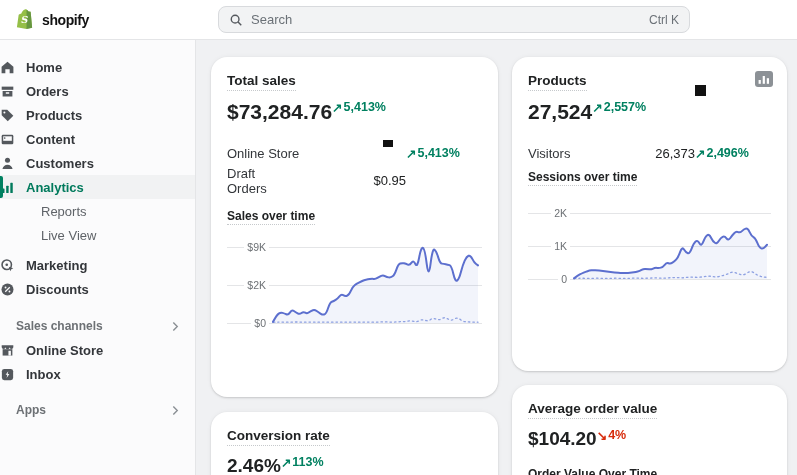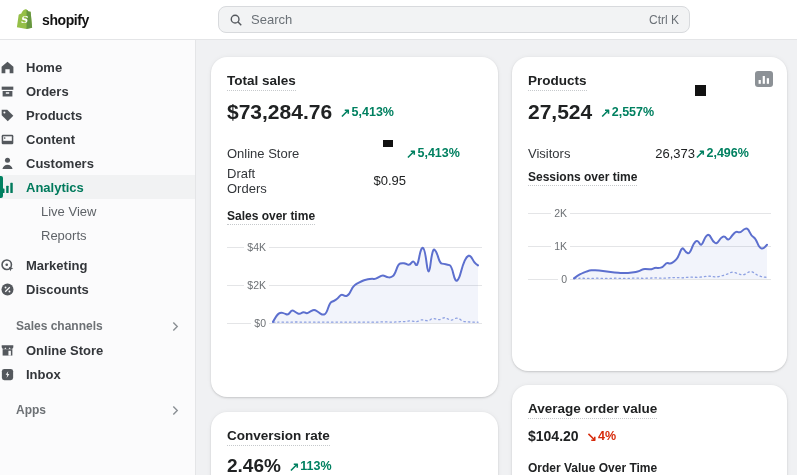--- a/index.html
+++ b/index.html
@@ -37,21 +37,21 @@
   .gap6 { height:6px; } .gap13 { height:13px; } .gap12 { height:12px; }
 
   
   .main { position:absolute; left:196px; top:40px; width:601px; height:435px;
     background:#f0f1f3; }
   .card { position:absolute; background:#fff; border-radius:16px; overflow:hidden;
     box-shadow:0 0 5px rgba(23,24,24,.05), 0 1px 2px rgba(0,0,0,.15);
     padding:14px 16px; }
   .card-title { display:inline-block; font-size:13.5px; font-weight:700; color:#202223;
     border-bottom:1.5px dotted #c6c9cc; padding-bottom:2px; cursor:pointer; }
-  .big-row { margin-top:9px; display:flex; align-items:center; gap:8px; }
+  .big-row { margin-top:9px; display:flex; align-items:flex-start; }
   .big-val { font-size:21px; font-weight:700; color:#202223; }
   .chg { font-size:12.5px; font-weight:700; display:inline-flex; gap:1px; }
   .chg.up { color:#008060; } .chg.down { color:#d72c0d; }
   .metric-row { margin-top:0; height:27px; display:flex; align-items:center; font-size:13px; }
   .metric-row .m-lbl { flex:1; color:#33363a; }
   .metric-row .m-val { width:110px; text-align:right; color:#202223; }
   .metric-row .m-chg { width:76px; text-align:right; }
   .rows { margin-top:16px; }
   .sub-title { display:inline-block; font-size:12px; font-weight:700; color:#202223;
     border-bottom:1.5px dotted #c6c9cc; padding-bottom:1px; }
@@ -129,24 +129,24 @@
   </div>
   <div class="nav-item active">
     <svg viewBox="0 0 16 16">
         <rect x="2.2" y="9" width="2.6" height="4.8" rx="0.6"></rect>
         <rect x="6.6" y="6" width="2.6" height="7.8" rx="0.6"></rect>
         <rect x="11" y="3" width="2.6" height="10.8" rx="0.6"></rect>
       </svg>
     <span class="lbl">Analytics</span>
   </div>
   <div class="nav-item sub">
+    <span class="lbl">Reports</span>
+  </div>
+  <div class="nav-item sub">
     <span class="lbl">Live View</span>
-  </div>
-  <div class="nav-item sub">
-    <span class="lbl">Reports</span>
   </div>
   <div class="gap6"></div>
   <div class="nav-item">
     <svg viewBox="0 0 16 16">
         <circle cx="7.2" cy="7.2" r="5" fill="none" stroke="#54585d" stroke-width="1.7"></circle>
         <circle cx="7.2" cy="7.2" r="1.4"></circle>
         <path d="M9.4 9.4 14.2 11l-2.1 1-1 2.1Z"></path>
       </svg>
     <span class="lbl">Marketing</span>
   </div>
@@ -217,21 +217,21 @@
     </div>
     <div style="margin-top:12px;">
       <span class="sub-title">Sales over time</span>
     </div>
     <div class="chart chart-sales">
         <div class="gridline" style="top: 88px;"></div>
         <div class="tick" style="top: 88px;"><span>$0</span></div>
         <div class="gridline" style="top: 49.8182px;"></div>
         <div class="tick" style="top: 49.8182px;"><span>$2K</span></div>
         <div class="gridline" style="top: 11.6364px;"></div>
-        <div class="tick" style="top: 11.6364px;"><span>$4K</span></div>
+        <div class="tick" style="top: 11.6364px;"><span>$9K</span></div>
         <svg viewBox="0 0 255 100" width="255" height="100">
           <path d="M46,87.23636363636363 Q49.7962962962963,87.14090909090909 51.69444444444444,87.09318181818182 Q53.592592592592595,87.04545454545455 55.49074074074074,87.09318181818182 Q57.388888888888886,87.14090909090909 59.28703703703704,87.18863636363636 Q61.18518518518518,87.23636363636363 63.08333333333333,87.14090909090909 Q64.98148148148148,87.04545454545455 66.87962962962962,86.99772727272727 Q68.77777777777777,86.95 70.67592592592592,87.04545454545455 Q72.57407407407408,87.14090909090909 74.47222222222223,87.18863636363636 Q76.37037037037037,87.23636363636363 78.2685185185185,87.18863636363636 Q80.16666666666666,87.14090909090909 82.06481481481481,87.09318181818182 Q83.96296296296296,87.04545454545455 85.86111111111111,87.09318181818182 Q87.75925925925927,87.14090909090909 89.65740740740742,87.18863636363636 Q91.55555555555556,87.23636363636363 93.4537037037037,87.14090909090909 Q95.35185185185185,87.04545454545455 97.25,87.09318181818182 Q99.14814814814815,87.14090909090909 101.0462962962963,87.18863636363636 Q102.94444444444444,87.23636363636363 104.84259259259258,87.18863636363636 Q106.74074074074073,87.14090909090909 108.63888888888889,87.09318181818182 Q110.53703703703704,87.04545454545455 112.43518518518519,87.09318181818182 Q114.33333333333333,87.14090909090909 116.23148148148148,87.18863636363636 Q118.12962962962963,87.23636363636363 120.02777777777777,87.18863636363636 Q121.92592592592592,87.14090909090909 123.82407407407408,87.09318181818182 Q125.72222222222223,87.04545454545455 127.62037037037038,87.09318181818182 Q129.51851851851853,87.14090909090909 131.41666666666669,87.18863636363636 Q133.3148148148148,87.23636363636363 135.21296296296296,87.18863636363636 Q137.11111111111111,87.14090909090909 139.00925925925924,87.09318181818182 Q140.9074074074074,87.04545454545455 142.80555555555554,87.09318181818182 Q144.7037037037037,87.14090909090909 146.60185185185185,87.18863636363636 Q148.5,87.23636363636363 150.39814814814815,87.14090909090909 Q152.2962962962963,87.04545454545455 154.19444444444446,86.94999999999999 Q156.0925925925926,86.85454545454544 157.99074074074076,86.90227272727273 Q159.88888888888889,86.95 161.78703703703704,87.04545454545455 Q163.6851851851852,87.14090909090909 165.58333333333331,87.09318181818182 Q167.48148148148147,87.04545454545455 169.37962962962962,86.94999999999999 Q171.27777777777777,86.85454545454544 173.17592592592592,86.66363636363636 Q175.07407407407408,86.47272727272727 176.97222222222223,86.56818181818181 Q178.87037037037038,86.66363636363637 180.76851851851853,86.18636363636364 Q182.66666666666666,85.70909090909092 184.5648148148148,85.99545454545455 Q186.46296296296296,86.28181818181818 188.36111111111111,86.56818181818181 Q190.25925925925927,86.85454545454544 192.1574074074074,85.7090909090909 Q194.05555555555554,84.56363636363636 195.9537037037037,84.94545454545454 Q197.85185185185185,85.32727272727273 199.75,85.70909090909092 Q201.64814814814815,86.0909090909091 203.5462962962963,84.56363636363636 Q205.44444444444446,83.03636363636363 207.3425925925926,83.60909090909091 Q209.24074074074073,84.18181818181819 211.13888888888889,84.56363636363636 Q213.03703703703704,84.94545454545454 214.9351851851852,83.60909090909091 Q216.83333333333334,82.27272727272728 218.73148148148147,83.03636363636363 Q220.62962962962962,83.8 222.52777777777777,84.75454545454545 Q224.42592592592592,85.70909090909092 226.32407407407408,84.37272727272727 Q228.22222222222223,83.03636363636363 230.12037037037038,83.22727272727272 Q232.0185185185185,83.41818181818182 233.91666666666666,84.94545454545454 Q235.8148148148148,86.47272727272727 237.71296296296296,86.66363636363636 Q239.61111111111111,86.85454545454544 241.50925925925927,86.94999999999999 Q243.40740740740742,87.04545454545455 245.30555555555554,87.09318181818182 Q247.2037037037037,87.14090909090909 249.10185185185185,87.18863636363636 L251,87.23636363636363" fill="none" stroke="#93a5e4" stroke-width="1.3" stroke-linecap="round" stroke-dasharray="1.5 3"></path>
           <path d="M46,86.85454545454544 Q49.7962962962963,79.98181818181818 51.69444444444444,78.64545454545456 Q53.592592592592595,77.30909090909091 55.49074074074074,77.88181818181818 Q57.388888888888886,78.45454545454545 59.28703703703704,79.21818181818182 Q61.18518518518518,79.98181818181818 63.08333333333333,77.30909090909091 Q64.98148148148148,74.63636363636364 66.87962962962962,75.97272727272727 Q68.77777777777777,77.30909090909091 70.67592592592592,78.35909090909091 Q72.57407407407408,79.4090909090909 74.47222222222223,77.97727272727272 Q76.37037037037037,76.54545454545455 78.2685185185185,77.69090909090909 Q80.16666666666666,78.83636363636363 82.06481481481481,77.30909090909091 Q83.96296296296296,75.78181818181818 85.86111111111111,75.20909090909092 Q87.75925925925927,74.63636363636364 89.65740740740742,75.97272727272727 Q91.55555555555556,77.30909090909091 93.4537037037037,78.55 Q95.35185185185185,79.79090909090908 97.25,79.50454545454545 Q99.14814814814815,79.21818181818182 101.0462962962963,73.3 Q102.94444444444444,67.38181818181818 104.84259259259258,66.71363636363637 Q106.74074074074073,66.04545454545455 108.63888888888889,64.80454545454546 Q110.53703703703704,63.56363636363636 112.43518518518519,61.27272727272727 Q114.33333333333333,58.981818181818184 116.23148148148148,60.12727272727273 Q118.12962962962963,61.27272727272728 120.02777777777777,60.7 Q121.92592592592592,60.12727272727273 123.82407407407408,55.92727272727272 Q125.72222222222223,51.72727272727272 127.62037037037038,50.29545454545455 Q129.51851851851853,48.863636363636374 131.41666666666669,47.909090909090914 Q133.3148148148148,46.95454545454545 135.21296296296296,46 Q137.11111111111111,45.04545454545455 139.00925925925924,44.75909090909091 Q140.9074074074074,44.47272727272727 142.80555555555554,44.09090909090909 Q144.7037037037037,43.70909090909091 146.60185185185185,43.900000000000006 Q148.5,44.09090909090909 150.39814814814815,42.945454545454545 Q152.2962962962963,41.8 154.19444444444446,40.845454545454544 Q156.0925925925926,39.89090909090909 157.99074074074076,41.03636363636364 Q159.88888888888889,42.18181818181819 161.78703703703704,42.372727272727275 Q163.6851851851852,42.56363636363636 165.58333333333331,41.22727272727273 Q167.48148148148147,39.89090909090909 169.37962962962962,34.54545454545455 Q171.27777777777777,29.200000000000003 173.17592592592592,28.53181818181818 Q175.07407407407408,27.86363636363636 176.97222222222223,28.340909090909086 Q178.87037037037038,28.818181818181813 180.76851851851853,29.58181818181818 Q182.66666666666666,30.345454545454544 184.5648148148148,27.672727272727272 Q186.46296296296296,25 188.36111111111111,29.009090909090908 Q190.25925925925927,33.018181818181816 192.1574074074074,22.518181818181816 Q194.05555555555554,12.01818181818182 195.9537037037037,12.972727272727273 Q197.85185185185185,13.927272727272726 199.75,29.009090909090908 Q201.64814814814815,44.09090909090909 203.5462962962963,28.81818181818182 Q205.44444444444446,13.545454545454547 207.3425925925926,14.69090909090909 Q209.24074074074073,15.836363636363632 211.13888888888889,22.136363636363633 Q213.03703703703704,28.436363636363634 214.9351851851852,28.627272727272725 Q216.83333333333334,28.818181818181813 218.73148148148147,29.199999999999996 Q220.62962962962962,29.581818181818182 222.52777777777777,30.154545454545456 Q224.42592592592592,30.72727272727273 226.32407407407408,38.74545454545454 Q228.22222222222223,46.76363636363636 230.12037037037038,45.61818181818181 Q232.0185185185185,44.47272727272727 233.91666666666666,37.12272727272727 Q235.8148148148148,29.77272727272727 237.71296296296296,25.668181818181818 Q239.61111111111111,21.563636363636366 241.50925925925927,20.800000000000004 Q243.40740740740742,20.03636363636364 245.30555555555554,23.85454545454546 Q247.2037037037037,27.672727272727276 249.10185185185185,29.009090909090908 L251,30.345454545454544 L251,88 L46,88 Z" fill="rgba(92,111,206,0.08)" stroke="none"></path>
           <path d="M46,86.85454545454544 Q49.7962962962963,79.98181818181818 51.69444444444444,78.64545454545456 Q53.592592592592595,77.30909090909091 55.49074074074074,77.88181818181818 Q57.388888888888886,78.45454545454545 59.28703703703704,79.21818181818182 Q61.18518518518518,79.98181818181818 63.08333333333333,77.30909090909091 Q64.98148148148148,74.63636363636364 66.87962962962962,75.97272727272727 Q68.77777777777777,77.30909090909091 70.67592592592592,78.35909090909091 Q72.57407407407408,79.4090909090909 74.47222222222223,77.97727272727272 Q76.37037037037037,76.54545454545455 78.2685185185185,77.69090909090909 Q80.16666666666666,78.83636363636363 82.06481481481481,77.30909090909091 Q83.96296296296296,75.78181818181818 85.86111111111111,75.20909090909092 Q87.75925925925927,74.63636363636364 89.65740740740742,75.97272727272727 Q91.55555555555556,77.30909090909091 93.4537037037037,78.55 Q95.35185185185185,79.79090909090908 97.25,79.50454545454545 Q99.14814814814815,79.21818181818182 101.0462962962963,73.3 Q102.94444444444444,67.38181818181818 104.84259259259258,66.71363636363637 Q106.74074074074073,66.04545454545455 108.63888888888889,64.80454545454546 Q110.53703703703704,63.56363636363636 112.43518518518519,61.27272727272727 Q114.33333333333333,58.981818181818184 116.23148148148148,60.12727272727273 Q118.12962962962963,61.27272727272728 120.02777777777777,60.7 Q121.92592592592592,60.12727272727273 123.82407407407408,55.92727272727272 Q125.72222222222223,51.72727272727272 127.62037037037038,50.29545454545455 Q129.51851851851853,48.863636363636374 131.41666666666669,47.909090909090914 Q133.3148148148148,46.95454545454545 135.21296296296296,46 Q137.11111111111111,45.04545454545455 139.00925925925924,44.75909090909091 Q140.9074074074074,44.47272727272727 142.80555555555554,44.09090909090909 Q144.7037037037037,43.70909090909091 146.60185185185185,43.900000000000006 Q148.5,44.09090909090909 150.39814814814815,42.945454545454545 Q152.2962962962963,41.8 154.19444444444446,40.845454545454544 Q156.0925925925926,39.89090909090909 157.99074074074076,41.03636363636364 Q159.88888888888889,42.18181818181819 161.78703703703704,42.372727272727275 Q163.6851851851852,42.56363636363636 165.58333333333331,41.22727272727273 Q167.48148148148147,39.89090909090909 169.37962962962962,34.54545454545455 Q171.27777777777777,29.200000000000003 173.17592592592592,28.53181818181818 Q175.07407407407408,27.86363636363636 176.97222222222223,28.340909090909086 Q178.87037037037038,28.818181818181813 180.76851851851853,29.58181818181818 Q182.66666666666666,30.345454545454544 184.5648148148148,27.672727272727272 Q186.46296296296296,25 188.36111111111111,29.009090909090908 Q190.25925925925927,33.018181818181816 192.1574074074074,22.518181818181816 Q194.05555555555554,12.01818181818182 195.9537037037037,12.972727272727273 Q197.85185185185185,13.927272727272726 199.75,29.009090909090908 Q201.64814814814815,44.09090909090909 203.5462962962963,28.81818181818182 Q205.44444444444446,13.545454545454547 207.3425925925926,14.69090909090909 Q209.24074074074073,15.836363636363632 211.13888888888889,22.136363636363633 Q213.03703703703704,28.436363636363634 214.9351851851852,28.627272727272725 Q216.83333333333334,28.818181818181813 218.73148148148147,29.199999999999996 Q220.62962962962962,29.581818181818182 222.52777777777777,30.154545454545456 Q224.42592592592592,30.72727272727273 226.32407407407408,38.74545454545454 Q228.22222222222223,46.76363636363636 230.12037037037038,45.61818181818181 Q232.0185185185185,44.47272727272727 233.91666666666666,37.12272727272727 Q235.8148148148148,29.77272727272727 237.71296296296296,25.668181818181818 Q239.61111111111111,21.563636363636366 241.50925925925927,20.800000000000004 Q243.40740740740742,20.03636363636364 245.30555555555554,23.85454545454546 Q247.2037037037037,27.672727272727276 249.10185185185185,29.009090909090908 L251,30.345454545454544" fill="none" stroke="#5c6fce" stroke-width="2" stroke-linecap="round"></path>
         </svg>
       </div>
   </section>
 
   <section class="card" style="left:316px; top:17px; width:275px; height:314px;">
     <span class="card-title">Products</span>
@@ -274,21 +274,21 @@
           <path d="M46,82.50625000000001 Q49.86,82.34166666666667 51.79,82.259375 Q53.72,82.17708333333334 55.65,82.259375 Q57.58,82.34166666666667 59.51,82.42395833333333 Q61.44,82.50625000000001 63.37,82.42395833333333 Q65.3,82.34166666666667 67.22999999999999,82.259375 Q69.16,82.17708333333334 71.09,82.259375 Q73.02,82.34166666666667 74.94999999999999,82.42395833333333 Q76.88,82.50625000000001 78.81,82.42395833333333 Q80.74000000000001,82.34166666666667 82.67,82.34166666666667 Q84.6,82.34166666666667 86.53,82.259375 Q88.46000000000001,82.17708333333334 90.39,82.259375 Q92.32,82.34166666666667 94.25,82.42395833333333 Q96.18,82.50625000000001 98.11,82.42395833333333 Q100.03999999999999,82.34166666666667 101.97,82.259375 Q103.9,82.17708333333334 105.83,82.09479166666668 Q107.75999999999999,82.0125 109.69,82.09479166666668 Q111.62,82.17708333333334 113.55000000000001,82.259375 Q115.48,82.34166666666667 117.41,82.259375 Q119.34,82.17708333333334 121.27000000000001,82.09479166666668 Q123.2,82.0125 125.13,81.93020833333334 Q127.06,81.84791666666668 128.99,81.93020833333334 Q130.92000000000002,82.0125 132.85000000000002,82.09479166666668 Q134.78,82.17708333333334 136.70999999999998,82.09479166666668 Q138.64,82.0125 140.57,81.84791666666666 Q142.5,81.68333333333332 144.43,81.60104166666666 Q146.36,81.51875 148.29000000000002,81.60104166666666 Q150.22,81.68333333333332 152.14999999999998,81.765625 Q154.07999999999998,81.84791666666668 156.01,81.68333333333334 Q157.94,81.51875 159.87,81.271875 Q161.8,81.02499999999999 163.73000000000002,81.10729166666667 Q165.66,81.18958333333333 167.58999999999997,81.271875 Q169.51999999999998,81.35416666666666 171.45,81.18958333333333 Q173.38,81.02499999999999 175.31,80.69583333333333 Q177.24,80.36666666666667 179.17000000000002,80.20208333333335 Q181.1,80.03750000000001 183.03,80.36666666666667 Q184.96,80.69583333333333 186.89,80.86041666666665 Q188.82,81.02499999999999 190.75,80.53125 Q192.68,80.03750000000001 194.61,79.54375 Q196.54,79.05 198.47,78.39166666666667 Q200.4,77.73333333333333 202.32999999999998,76.74583333333334 Q204.26,75.75833333333333 206.19,76.41666666666666 Q208.12,77.075 210.05,77.73333333333333 Q211.98,78.39166666666667 213.91,78.72083333333333 Q215.84,79.05 217.76999999999998,77.73333333333332 Q219.7,76.41666666666666 221.63,75.75833333333333 Q223.56,75.10000000000001 225.49,76.58125000000001 Q227.42,78.0625 229.35,79.05000000000001 Q231.28,80.03750000000001 233.20999999999998,80.53125 Q235.14,81.02499999999999 237.07,81.18958333333333 L239,81.35416666666666" fill="none" stroke="#93a5e4" stroke-width="1.3" stroke-linecap="round" stroke-dasharray="1.5 3"></path>
           <path d="M46,82.34166666666667 Q49.86,79.37916666666668 51.79,78.39166666666668 Q53.72,77.40416666666667 55.65,76.58125 Q57.58,75.75833333333333 59.51,75.18229166666666 Q61.44,74.60625 63.37,74.359375 Q65.3,74.1125 67.22999999999999,74.19479166666667 Q69.16,74.27708333333334 71.09,74.44166666666666 Q73.02,74.60625 74.94999999999999,74.93541666666667 Q76.88,75.26458333333333 78.81,75.59375 Q80.74000000000001,75.92291666666667 82.67,76.0875 Q84.6,76.25208333333333 86.53,76.41666666666666 Q88.46000000000001,76.58125 90.39,76.74583333333334 Q92.32,76.91041666666666 94.25,76.99270833333333 Q96.18,77.075 98.11,76.99270833333333 Q100.03999999999999,76.91041666666666 101.97,76.74583333333334 Q103.9,76.58125 105.83,76.25208333333333 Q107.75999999999999,75.92291666666667 109.69,75.51145833333334 Q111.62,75.10000000000001 113.55000000000001,73.94791666666667 Q115.48,72.79583333333333 117.41,72.96041666666667 Q119.34,73.125 121.27000000000001,73.28958333333333 Q123.2,73.45416666666667 125.13,72.54895833333333 Q127.06,71.64375 128.99,71.890625 Q130.92000000000002,72.1375 132.85000000000002,71.64375 Q134.78,71.14999999999999 136.70999999999998,68.84583333333333 Q138.64,66.54166666666666 140.57,67.19999999999999 Q142.5,67.85833333333333 144.43,66.70625000000001 Q146.36,65.55416666666667 148.29000000000002,63.41458333333334 Q150.22,61.275 152.14999999999998,55.84375 Q154.07999999999998,50.4125 156.01,53.53958333333334 Q157.94,56.66666666666667 159.87,57.16041666666667 Q161.8,57.65416666666667 163.73000000000002,52.3875 Q165.66,47.12083333333334 167.58999999999997,45.475 Q169.51999999999998,43.829166666666666 171.45,47.28541666666666 Q173.38,50.74166666666667 175.31,45.639583333333334 Q177.24,40.5375 179.17000000000002,39.22083333333333 Q181.1,37.90416666666667 183.03,41.68958333333333 Q184.96,45.475 186.89,46.79166666666667 Q188.82,48.108333333333334 190.75,44.98125 Q192.68,41.854166666666664 194.61,40.86666666666667 Q196.54,39.87916666666667 198.47,42.34791666666666 Q200.4,44.81666666666666 202.32999999999998,42.01875 Q204.26,39.22083333333333 206.19,37.24583333333334 Q208.12,35.270833333333336 210.05,36.09375 Q211.98,36.916666666666664 213.91,35.10625 Q215.84,33.295833333333334 217.76999999999998,32.6375 Q219.7,31.979166666666664 221.63,36.09375 Q223.56,40.208333333333336 225.49,41.19583333333333 Q227.42,42.18333333333333 229.35,46.95625 Q231.28,51.72916666666667 233.20999999999998,52.3875 Q235.14,53.045833333333334 237.07,50.90625 L239,48.766666666666666 L239,83 L46,83 Z" fill="rgba(92,111,206,0.08)" stroke="none"></path>
           <path d="M46,82.34166666666667 Q49.86,79.37916666666668 51.79,78.39166666666668 Q53.72,77.40416666666667 55.65,76.58125 Q57.58,75.75833333333333 59.51,75.18229166666666 Q61.44,74.60625 63.37,74.359375 Q65.3,74.1125 67.22999999999999,74.19479166666667 Q69.16,74.27708333333334 71.09,74.44166666666666 Q73.02,74.60625 74.94999999999999,74.93541666666667 Q76.88,75.26458333333333 78.81,75.59375 Q80.74000000000001,75.92291666666667 82.67,76.0875 Q84.6,76.25208333333333 86.53,76.41666666666666 Q88.46000000000001,76.58125 90.39,76.74583333333334 Q92.32,76.91041666666666 94.25,76.99270833333333 Q96.18,77.075 98.11,76.99270833333333 Q100.03999999999999,76.91041666666666 101.97,76.74583333333334 Q103.9,76.58125 105.83,76.25208333333333 Q107.75999999999999,75.92291666666667 109.69,75.51145833333334 Q111.62,75.10000000000001 113.55000000000001,73.94791666666667 Q115.48,72.79583333333333 117.41,72.96041666666667 Q119.34,73.125 121.27000000000001,73.28958333333333 Q123.2,73.45416666666667 125.13,72.54895833333333 Q127.06,71.64375 128.99,71.890625 Q130.92000000000002,72.1375 132.85000000000002,71.64375 Q134.78,71.14999999999999 136.70999999999998,68.84583333333333 Q138.64,66.54166666666666 140.57,67.19999999999999 Q142.5,67.85833333333333 144.43,66.70625000000001 Q146.36,65.55416666666667 148.29000000000002,63.41458333333334 Q150.22,61.275 152.14999999999998,55.84375 Q154.07999999999998,50.4125 156.01,53.53958333333334 Q157.94,56.66666666666667 159.87,57.16041666666667 Q161.8,57.65416666666667 163.73000000000002,52.3875 Q165.66,47.12083333333334 167.58999999999997,45.475 Q169.51999999999998,43.829166666666666 171.45,47.28541666666666 Q173.38,50.74166666666667 175.31,45.639583333333334 Q177.24,40.5375 179.17000000000002,39.22083333333333 Q181.1,37.90416666666667 183.03,41.68958333333333 Q184.96,45.475 186.89,46.79166666666667 Q188.82,48.108333333333334 190.75,44.98125 Q192.68,41.854166666666664 194.61,40.86666666666667 Q196.54,39.87916666666667 198.47,42.34791666666666 Q200.4,44.81666666666666 202.32999999999998,42.01875 Q204.26,39.22083333333333 206.19,37.24583333333334 Q208.12,35.270833333333336 210.05,36.09375 Q211.98,36.916666666666664 213.91,35.10625 Q215.84,33.295833333333334 217.76999999999998,32.6375 Q219.7,31.979166666666664 221.63,36.09375 Q223.56,40.208333333333336 225.49,41.19583333333333 Q227.42,42.18333333333333 229.35,46.95625 Q231.28,51.72916666666667 233.20999999999998,52.3875 Q235.14,53.045833333333334 237.07,50.90625 L239,48.766666666666666" fill="none" stroke="#5c6fce" stroke-width="2" stroke-linecap="round"></path>
         </svg>
       </div>
   </section>
 
   <section class="card" style="left:316px; top:345px; width:275px; height:180px;">
     <span class="card-title">Average order value</span>
     <div class="big-row">
-      <span class="big-val" style="font-size:14px;">$104.20</span>
+      <span class="big-val" style="font-size:19px;">$104.20</span>
       <span class="chg down">
           <span>↘</span>
           <span>4%</span>
         </span>
     </div>
     <div style="margin-top:14px;">
       <span class="sub-title">Order Value Over Time</span>
     </div>
   </section>
 

